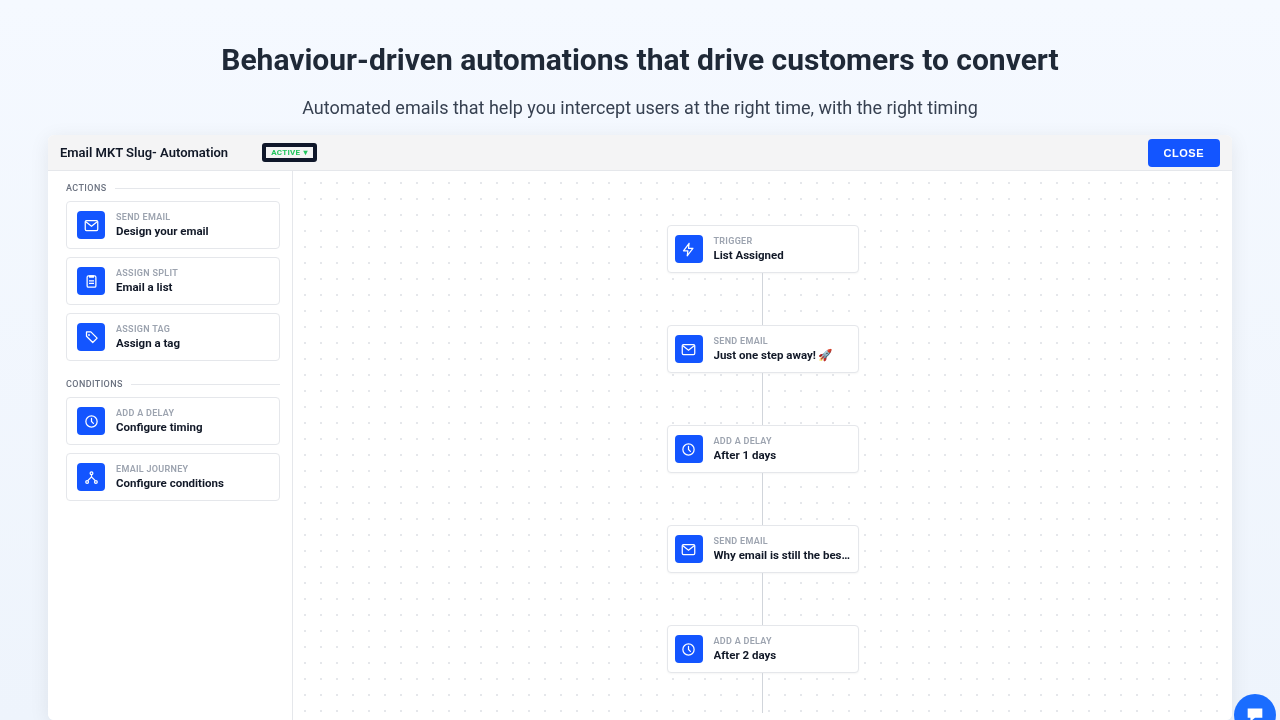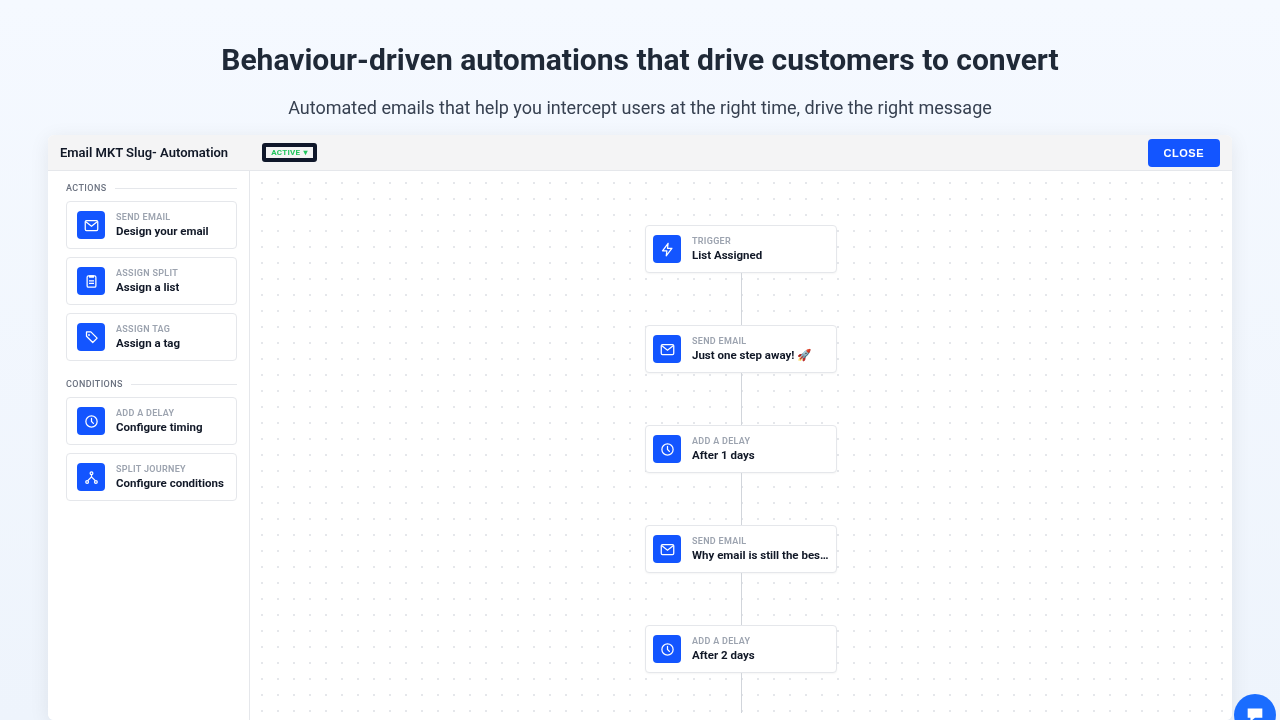--- a/index.html
+++ b/index.html
@@ -77,21 +77,21 @@
       letter-spacing: 0.5px;
       padding: 8px 16px;
       cursor: pointer;
     }
     .body-area {
       flex: 1;
       display: flex;
       overflow: hidden;
     }
     .sidebar {
-      width: 202px;
+      width: 245px;
       border-right: 1px solid #e5e7eb;
       padding: 8px 12px 12px 18px;
       background: #fff;
     }
     .section-label {
       font-size: 9px;
       font-weight: 500;
       color: #6b7280;
       letter-spacing: 0.4px;
       margin: 4px 0 4px 0;
@@ -224,21 +224,21 @@
         <path d="M13 2L4 14h7l-1 8 9-12h-7l1-8z" fill="none" stroke="currentColor" stroke-width="2" stroke-linejoin="round"></path>
       </g>
     <g id="icon-chat">
         <path d="M4 5h16v10H12l-5 4v-4H4V5z" fill="currentColor"></path>
       </g>
   </defs>
 </svg>
 
 <div class="page-header">
   <h1 class="page-title">Behaviour-driven automations that drive customers to convert</h1>
-  <p class="page-subtitle">Automated emails that help you intercept users at the right time, drive the right message</p>
+  <p class="page-subtitle">Automated emails that help you intercept users at the right time, with the right timing</p>
 </div>
 
 <div class="app-window">
   <div class="topbar">
     <span class="topbar-title">Email MKT Slug- Automation</span>
     <span class="status-badge">
         <span>ACTIVE</span>
       </span>
     <button class="close-btn">CLOSE</button>
   </div>
@@ -261,21 +261,21 @@
       </div>
 
       <div class="card">
         <div class="card-icon">
             <svg viewBox="0 0 24 24">
               <use href="#icon-list"></use>
             </svg>
           </div>
         <div class="card-text">
           <span class="card-kicker">ASSIGN SPLIT</span>
-          <span class="card-title">Assign a list</span>
+          <span class="card-title">Email a list</span>
         </div>
       </div>
 
       <div class="card">
         <div class="card-icon">
             <svg viewBox="0 0 24 24">
               <use href="#icon-tag"></use>
             </svg>
           </div>
         <div class="card-text">
@@ -298,21 +298,21 @@
         </div>
       </div>
 
       <div class="card">
         <div class="card-icon">
             <svg viewBox="0 0 24 24">
               <use href="#icon-split"></use>
             </svg>
           </div>
         <div class="card-text">
-          <span class="card-kicker">SPLIT JOURNEY</span>
+          <span class="card-kicker">EMAIL JOURNEY</span>
           <span class="card-title">Configure conditions</span>
         </div>
       </div>
 
     </aside>
 
     <div class="canvas">
       <div class="flow">
 
         <div class="node">

